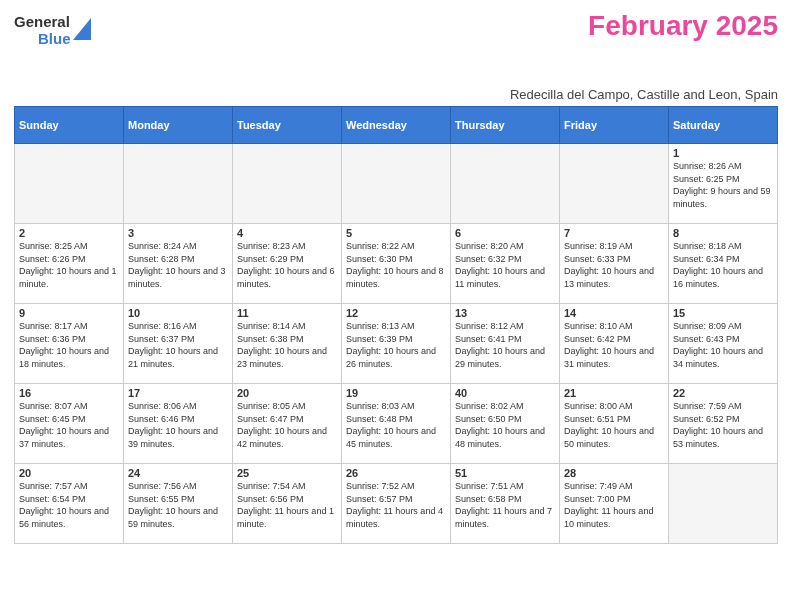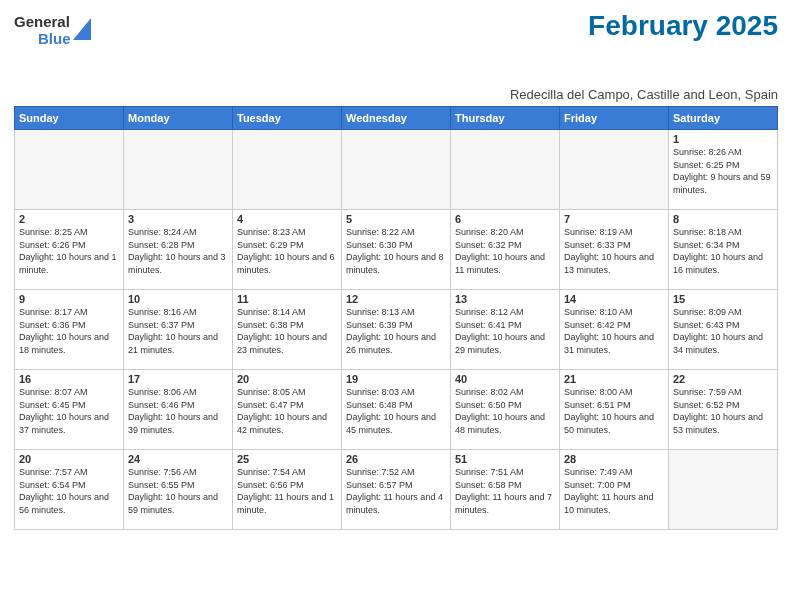--- a/index.html
+++ b/index.html
@@ -47,38 +47,38 @@
       height: 22px;
       margin-left: 2px;
       margin-top: -4px;
     }
     .title-block {
       text-align: right;
     }
     .month-title {
       font-size: 28px;
       font-weight: bold;
-      color: #0369a1;
+      color: #ec4899;
     }
     .location {
       font-size: 13px;
       color: #444;
       margin-top: 45px;
     }
     .calendar {
       width: 100%;
       border-collapse: collapse;
       table-layout: fixed;
     }
     .calendar th {
       background: #3a7bd5;
       color: #fff;
       font-size: 11px;
       font-weight: bold;
-      padding: 5px 4px;
+      padding: 12px 4px;
       text-align: left;
       border: 1px solid #2a60b0;
     }
     .calendar td {
       border: 1px solid #ccc;
       vertical-align: top;
       padding: 3px 4px;
       height: 80px;
       font-size: 9.5px;
       color: #333;

